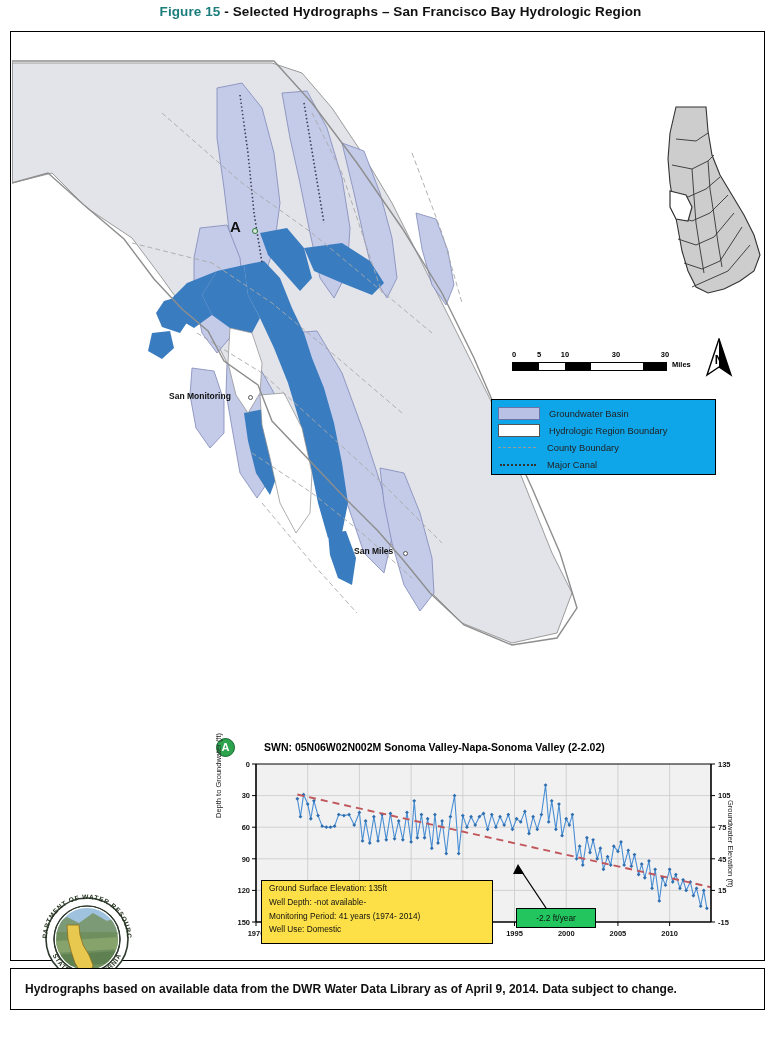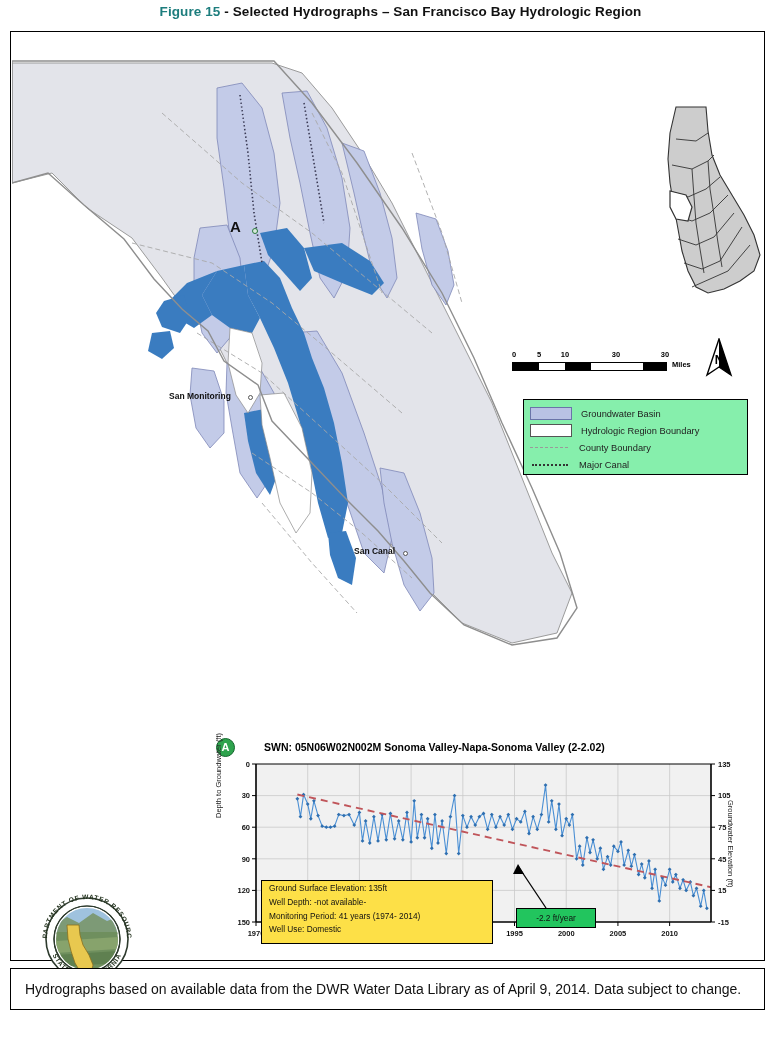--- a/index.html
+++ b/index.html
@@ -20,21 +20,21 @@
   #figure-frame{
     position:absolute;left:10px;top:31px;width:755px;height:930px;
     border:1.5px solid #000;background:#ffffff;box-sizing:border-box;
   }
   #footer-frame{
     position:absolute;left:10px;top:968px;width:755px;height:42px;
     border:1.5px solid #000;background:#fff;box-sizing:border-box;
     display:flex;align-items:center;
   }
   #footer-text{
-    font-size:14px;font-weight:normal;padding-left:14px;color:#111;
+    font-size:12px;font-weight:bold;padding-left:14px;color:#111;
   }
 
   
   #map-area{
     position:absolute;left:1px;top:1px;width:751px;height:640px;
     background:#ffffff;overflow:hidden;
   }
   #map-svg{position:absolute;left:0;top:0;}
 
   .maplabel{
@@ -63,22 +63,22 @@
   #scale-ticks span{position:absolute;font-size:7.5px;font-weight:bold;transform:translateX(-50%);}
   #scale-bar-graphic{position:relative;height:9px;width:155px;border:1px solid #000;box-sizing:border-box;background:#000;}
   #scale-bar-graphic i{position:absolute;top:0;height:100%;background:#fff;display:block;}
   #scale-miles{position:absolute;left:160px;top:10px;font-size:7.5px;font-weight:bold;}
 
   
   #north-arrow{position:absolute;left:692px;top:305px;width:30px;height:40px;}
 
   
   #map-legend{
-    position:absolute;left:511px;top:366px;width:225px;height:76px;
-    border:1px solid #000;background:#86efac;box-sizing:border-box;
+    position:absolute;left:479px;top:366px;width:225px;height:76px;
+    border:1px solid #000;background:#0ea5e9;box-sizing:border-box;
     padding:5px 6px;
   }
   .legend-row{display:flex;align-items:center;height:17px;}
   .legend-swatch{width:40px;height:11px;margin-right:9px;flex:none;}
   .sw-basin{background:#b9c2e4;border:1px solid #6a74a8;}
   .sw-hr{background:#ffffff;border:1px solid #555;}
   .sw-canal{border:none;height:10px;display:flex;align-items:center;justify-content:center;}
   .sw-canal b{display:block;width:36px;height:0;border-top:2.4px dotted #333;}
   .sw-county{border:none;height:10px;display:flex;align-items:center;}
   .sw-county b{display:block;width:38px;height:0;border-top:1.2px dashed #9a9a9a;}
@@ -214,21 +214,21 @@
                  L 112,206 L 72,172 L 36,140 L 0,150 Z" fill="none" stroke="#8e8e8e" stroke-width="1.4"></path>
       </g>
     </svg>
 
     <div class="maplabel" id="label-a">A</div>
     <div class="welldot" style="left:240px;top:195px;"></div>
 
     <div class="maplabel" id="label-sf">San Monitoring</div>
     <div class="citydot" style="left:236px;top:362px;"></div>
 
-    <div class="maplabel" id="label-sj">San Canal</div>
+    <div class="maplabel" id="label-sj">San Miles</div>
     <div class="citydot" style="left:391px;top:518px;"></div>
 
     <div id="inset">
       <svg width="105" height="195" viewBox="0 0 105 195">
 
         <path d="M 14,4 L 44,4 L 46,28 L 50,52 L 58,72 L 70,92 L 82,112 L 92,132
                  L 98,152 L 92,168 L 78,178 L 62,186 L 46,190 L 34,184 L 26,168
                  L 20,148 L 16,126 L 12,104 L 8,80 L 6,56 L 8,30 Z" fill="#cdcdcd" stroke="#333" stroke-width="1.1"></path>
 
         <g stroke="#333" stroke-width="0.9" fill="none">

